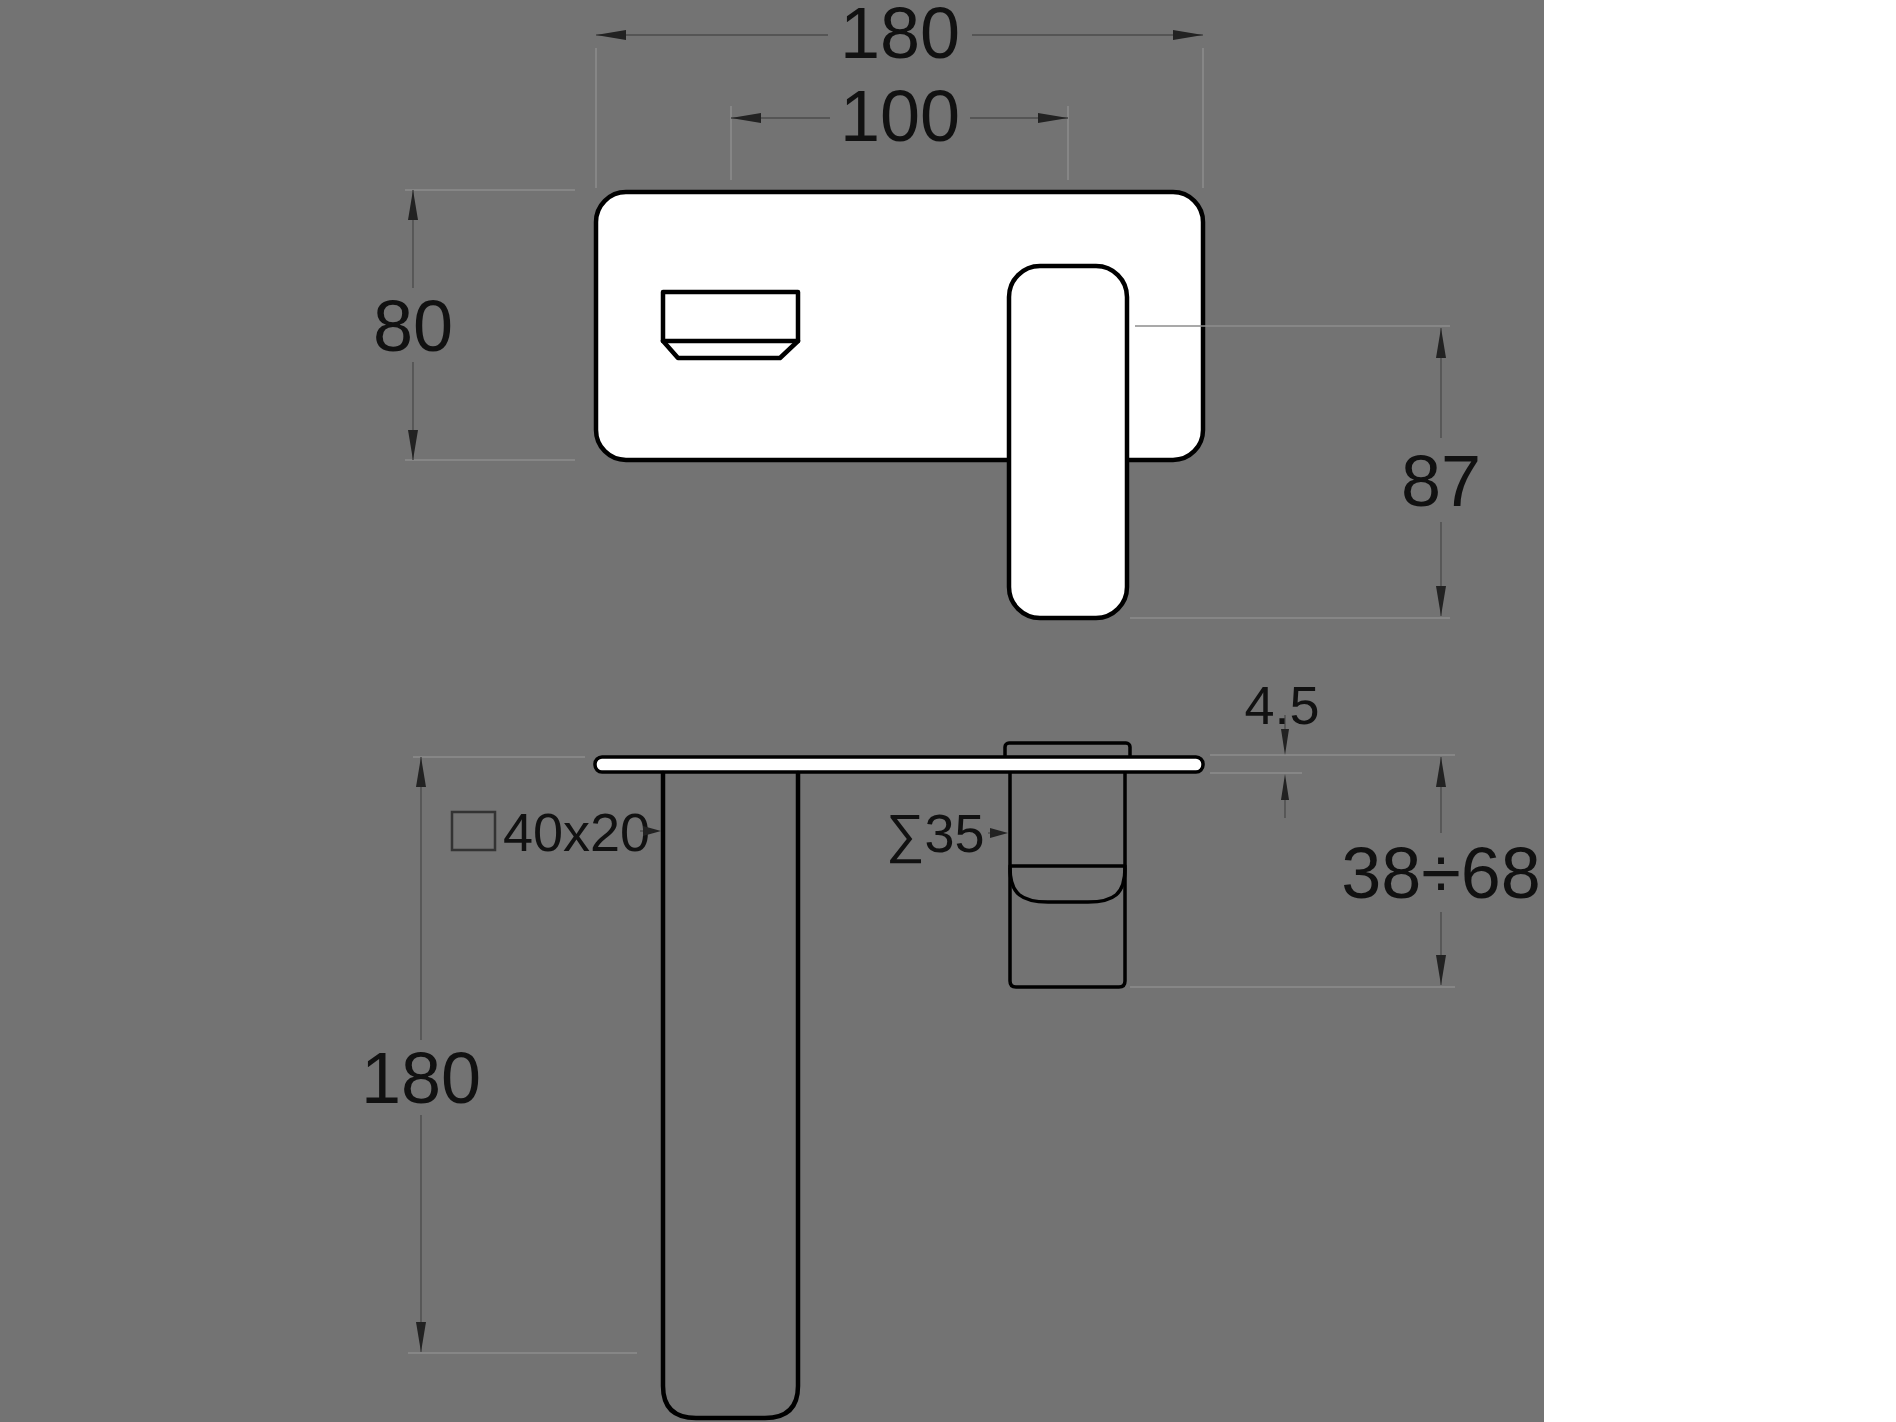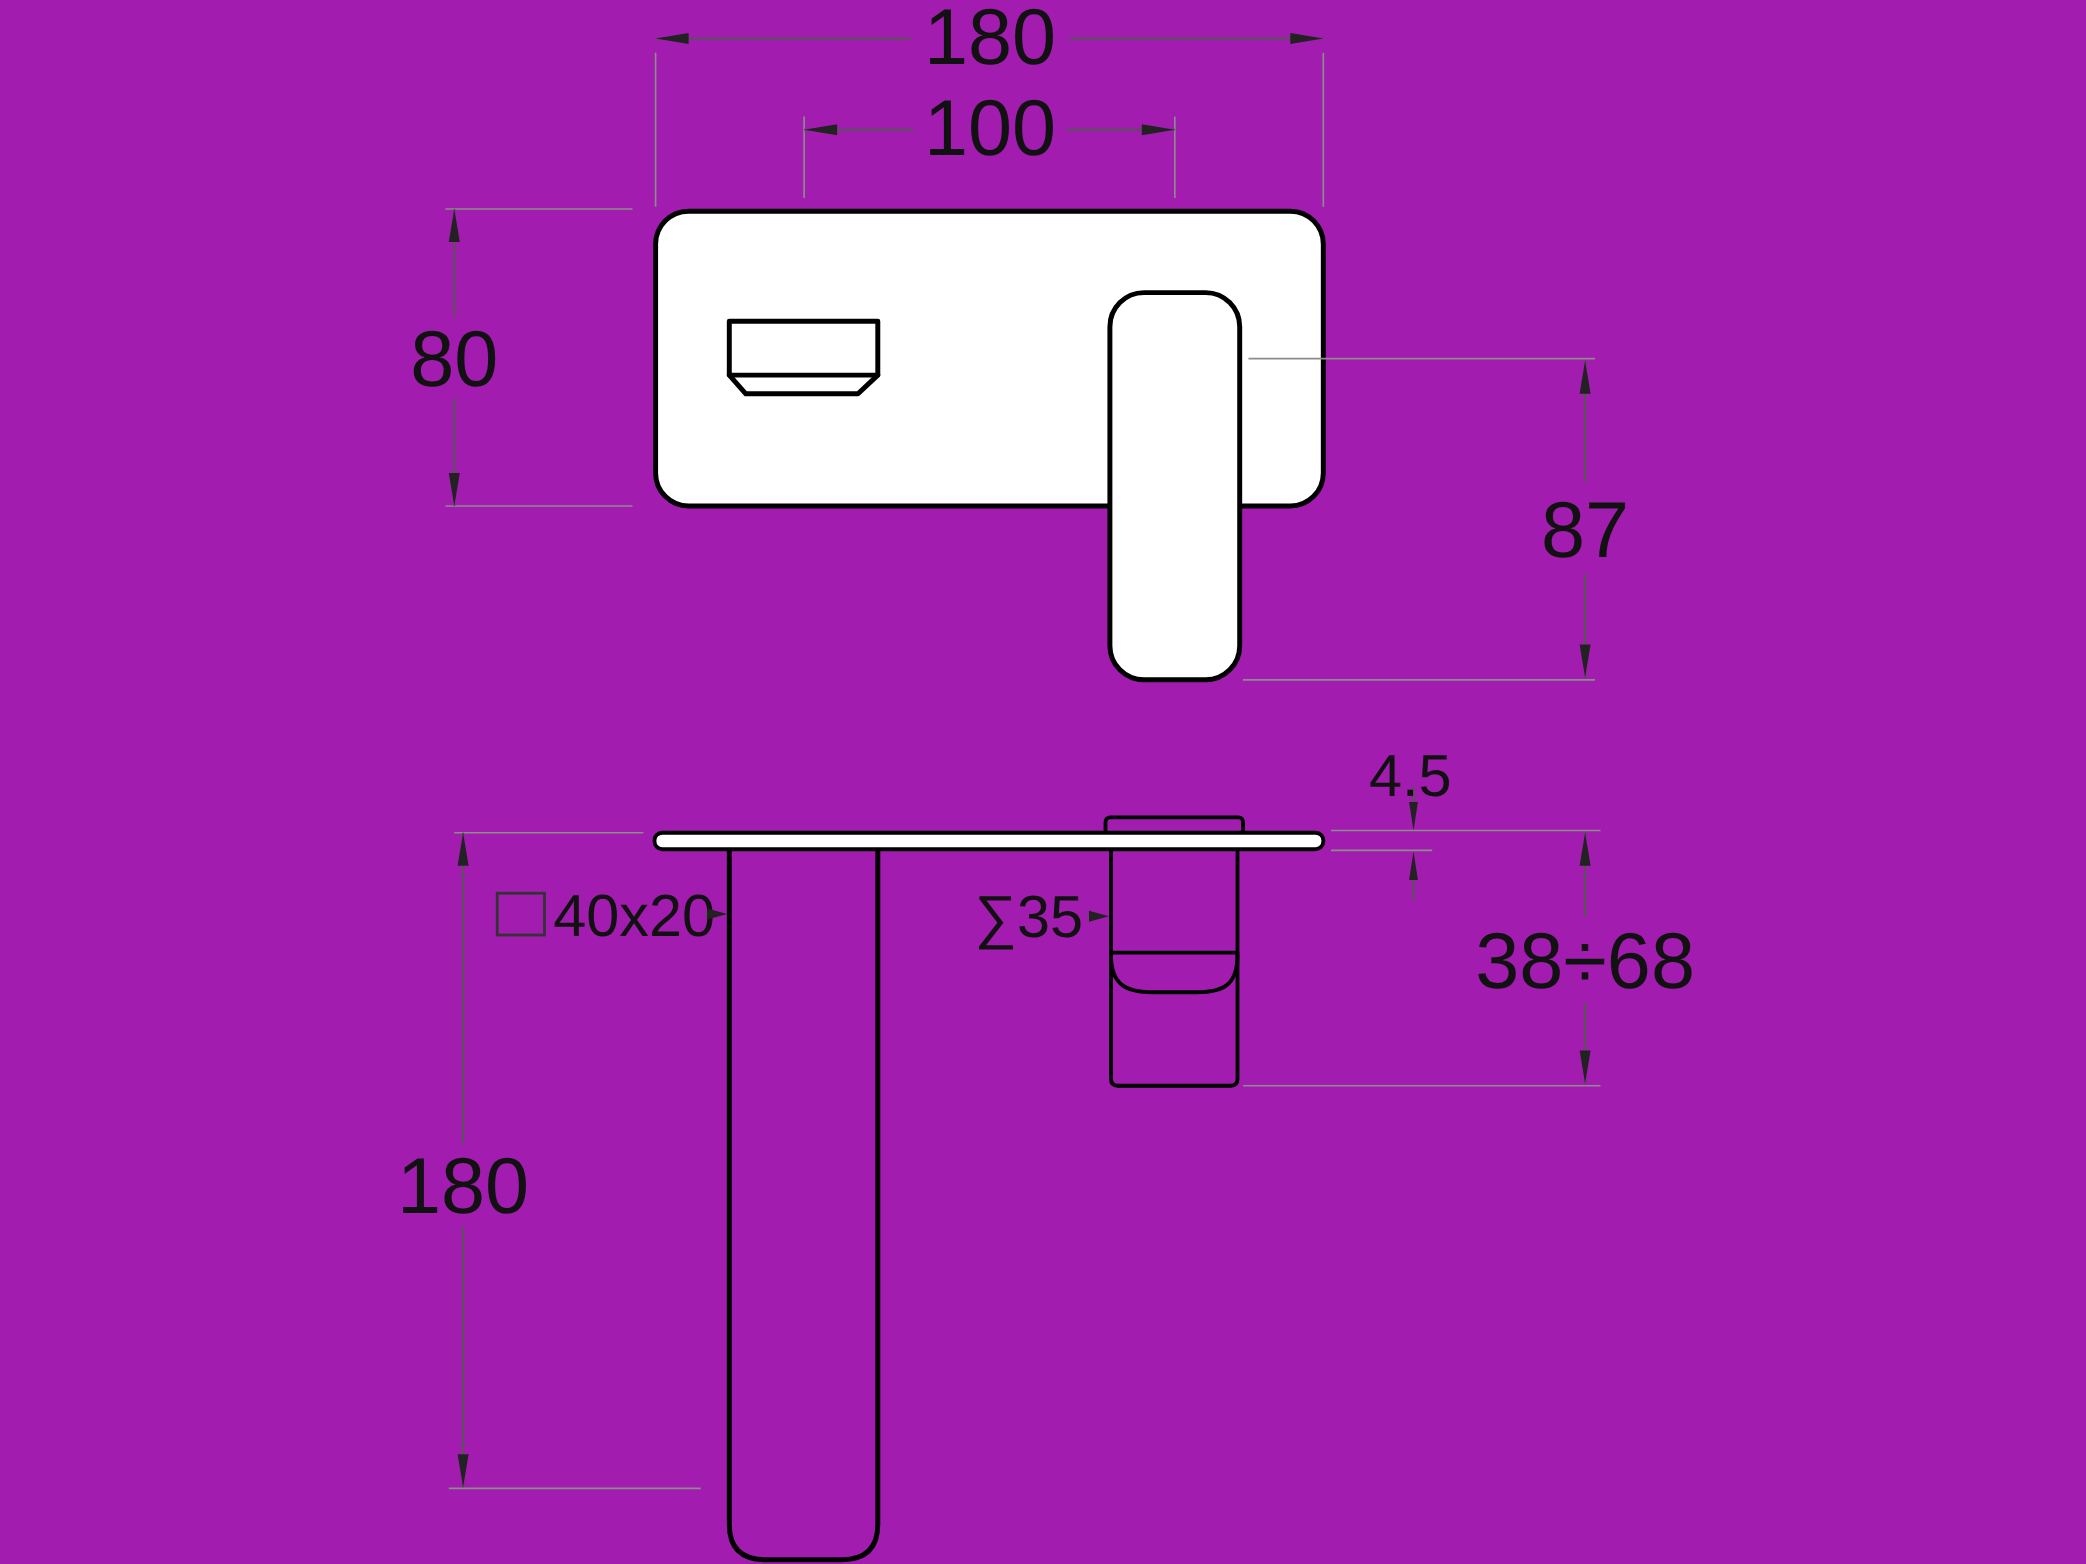--- a/index.html
+++ b/index.html
@@ -1,16 +1,16 @@
 <!DOCTYPE html>
 <html><head>
 <meta charset="utf-8">
 <style>
   html,body{margin:0;padding:0;background:#ffffff;}
-  .sheet{position:relative;width:1896px;height:1422px;background:#a21caf;overflow:hidden;
+  .sheet{position:relative;width:1544px;height:1422px;background:#737373;overflow:hidden;
          font-family:"Liberation Sans", sans-serif;}
   svg{position:absolute;left:0;top:0;}
   text{fill:#111111;}
   .dim-big{font-size:72px;}
   .dim-small{font-size:54px;}
   .outline{fill:none;stroke:#000000;stroke-width:4.5;stroke-linecap:round;stroke-linejoin:round;}
   .outline-thin{fill:none;stroke:#000000;stroke-width:3.5;stroke-linecap:round;stroke-linejoin:round;}
   .whitefill{fill:#ffffff;stroke:#000000;stroke-width:4.5;stroke-linejoin:round;}
   .whitefill-thin{fill:#ffffff;stroke:#000000;stroke-width:3.5;stroke-linejoin:round;}
   .dimline{stroke:#555555;stroke-width:1.8;fill:none;}

